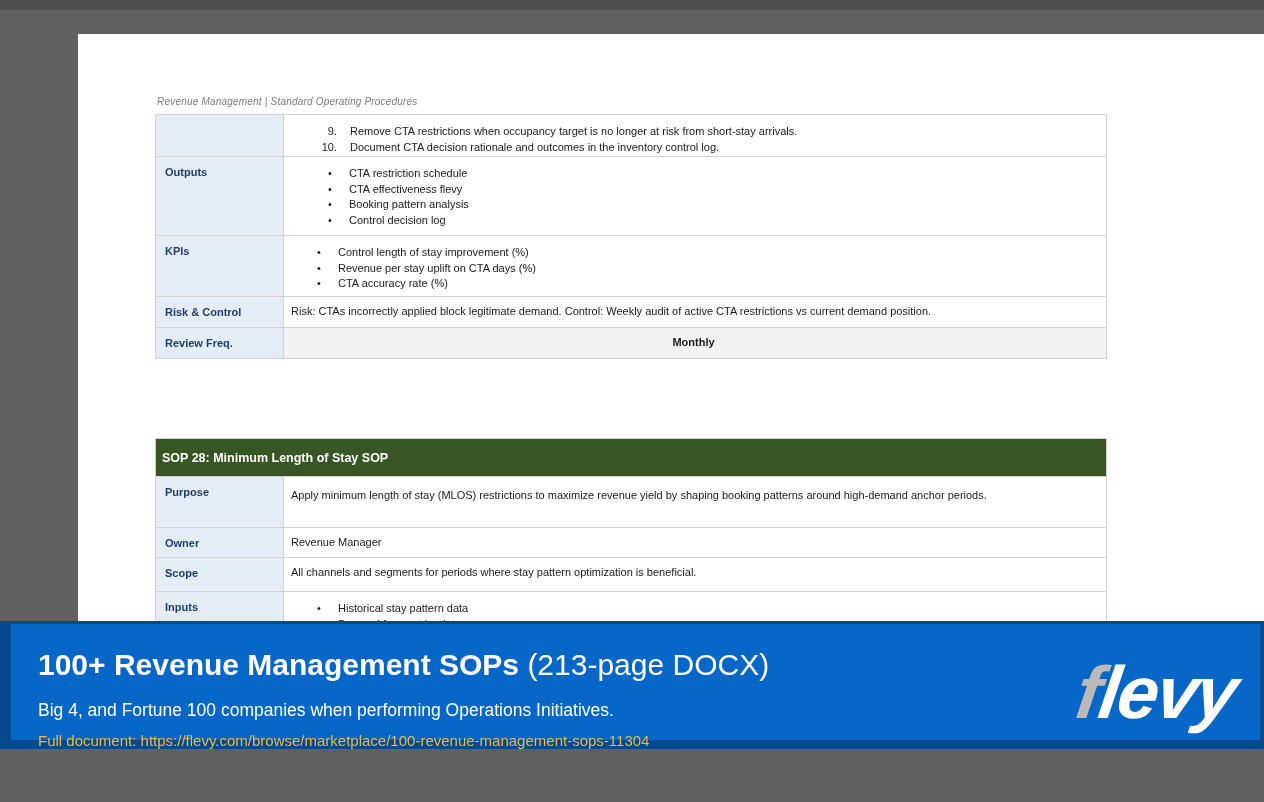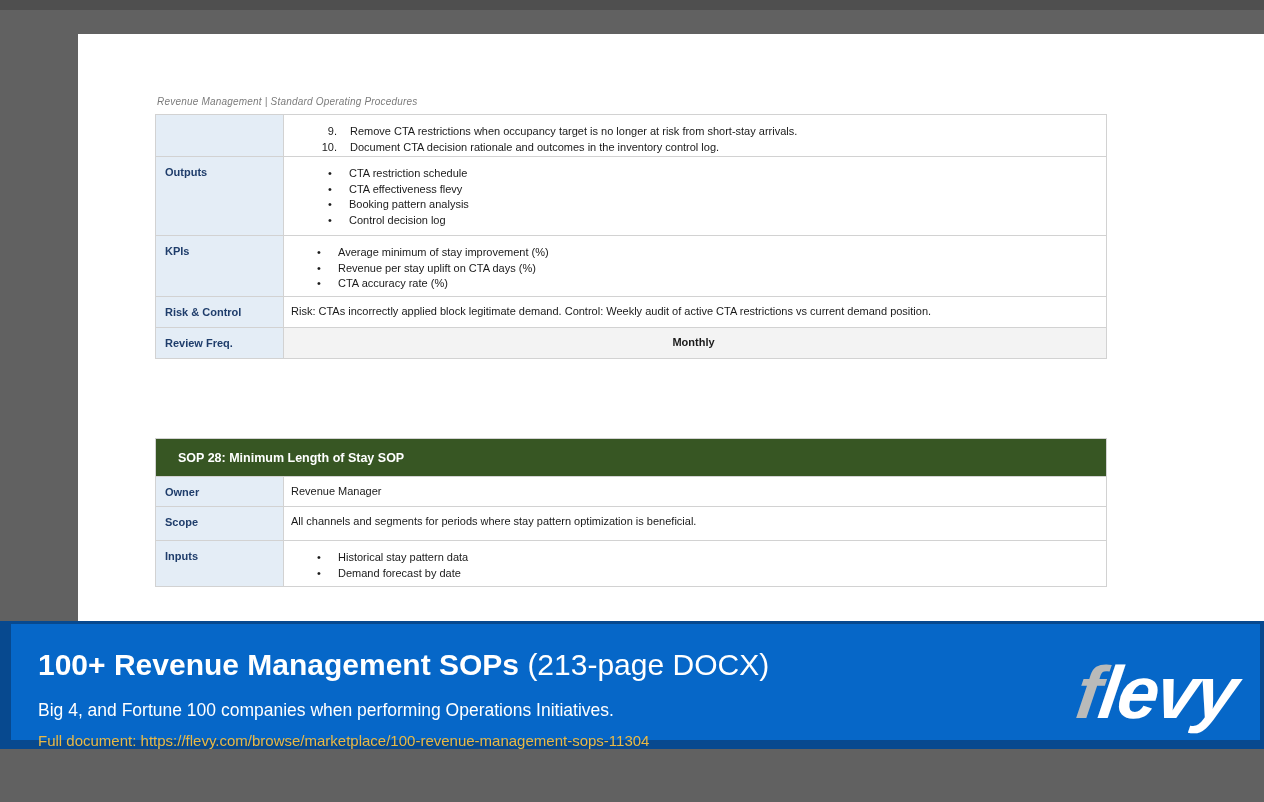--- a/index.html
+++ b/index.html
@@ -32,21 +32,21 @@
   .h-owner { min-height:30px; }
   .h-inputs { min-height:46px; }
 
   .list { margin-left:26px; padding-top:1px; }
   .li { display:flex; line-height:15.5px; }
   .li .marker { flex:0 0 20px; text-align:right; }
   .li .bullet { flex:0 0 8px; text-align:left; }
   .li .li-text { margin-left:13px; }
   .two-line { max-width:745px; line-height:16px; padding-top:2px; }
 
-  .sop-header { display:flex; align-items:center; height:37px; background:#375623; color:#ffffff; font-weight:bold; font-size:12.5px; padding-left:22px; }
+  .sop-header { display:flex; align-items:center; height:37px; background:#375623; color:#ffffff; font-weight:bold; font-size:12.5px; padding-left:6px; }
 
   
   .banner { position:absolute; left:0; top:621px; width:1264px; height:128px; background:#07498f; padding:3px 4px 9px 11px; }
   .banner-inner { position:relative; width:100%; height:100%; background:#0667c8; padding:24px 0 0 27px; }
   .banner-title { font-size:30px; color:#ffffff; white-space:nowrap; }
   .banner-title .tb { font-weight:bold; }
   .banner-body { margin-top:15px; font-size:17.5px; line-height:27px; color:#ffffff; white-space:nowrap; }
   .banner-link { margin-top:8px; font-size:15px; color:#eab945; white-space:nowrap; cursor:pointer; }
   .flevy-logo { position:absolute; right:24px; bottom:10px; font-size:74px; font-weight:bold; font-style:italic; letter-spacing:-2px; line-height:1; transform:skewX(-8deg); }
   .logo-f { color:#b9bab9; }
@@ -102,21 +102,21 @@
           </div>
         </div>
       </div>
 
       <div class="row h-kpis">
         <div class="cell-label">KPIs</div>
         <div class="cell-content">
           <div class="list">
             <div class="li">
                 <span class="bullet">•</span>
-                <span class="li-text">Average minimum of stay improvement (%)</span>
+                <span class="li-text">Control length of stay improvement (%)</span>
               </div>
             <div class="li">
                 <span class="bullet">•</span>
                 <span class="li-text">Revenue per stay uplift on CTA days (%)</span>
               </div>
             <div class="li">
                 <span class="bullet">•</span>
                 <span class="li-text">CTA accuracy rate (%)</span>
               </div>
           </div>
@@ -130,20 +130,26 @@
 
       <div class="row h-review">
         <div class="cell-label">Review Freq.</div>
         <div class="cell-content centered">Monthly</div>
       </div>
     </div>
 
     <div class="tbl tbl-2">
       <div class="sop-header">SOP 28: Minimum Length of Stay SOP</div>
 
+      <div class="row h-purpose">
+        <div class="cell-label">Purpose</div>
+        <div class="cell-content">
+          <div class="two-line">Apply minimum length of stay (MLOS) restrictions to maximize revenue yield by shaping booking patterns around high-demand anchor periods.</div>
+        </div>
+      </div>
 
       <div class="row h-owner">
         <div class="cell-label">Owner</div>
         <div class="cell-content">Revenue Manager</div>
       </div>
 
       <div class="row h-scope">
         <div class="cell-label">Scope</div>
         <div class="cell-content">All channels and segments for periods where stay pattern optimization is beneficial.</div>
       </div>

